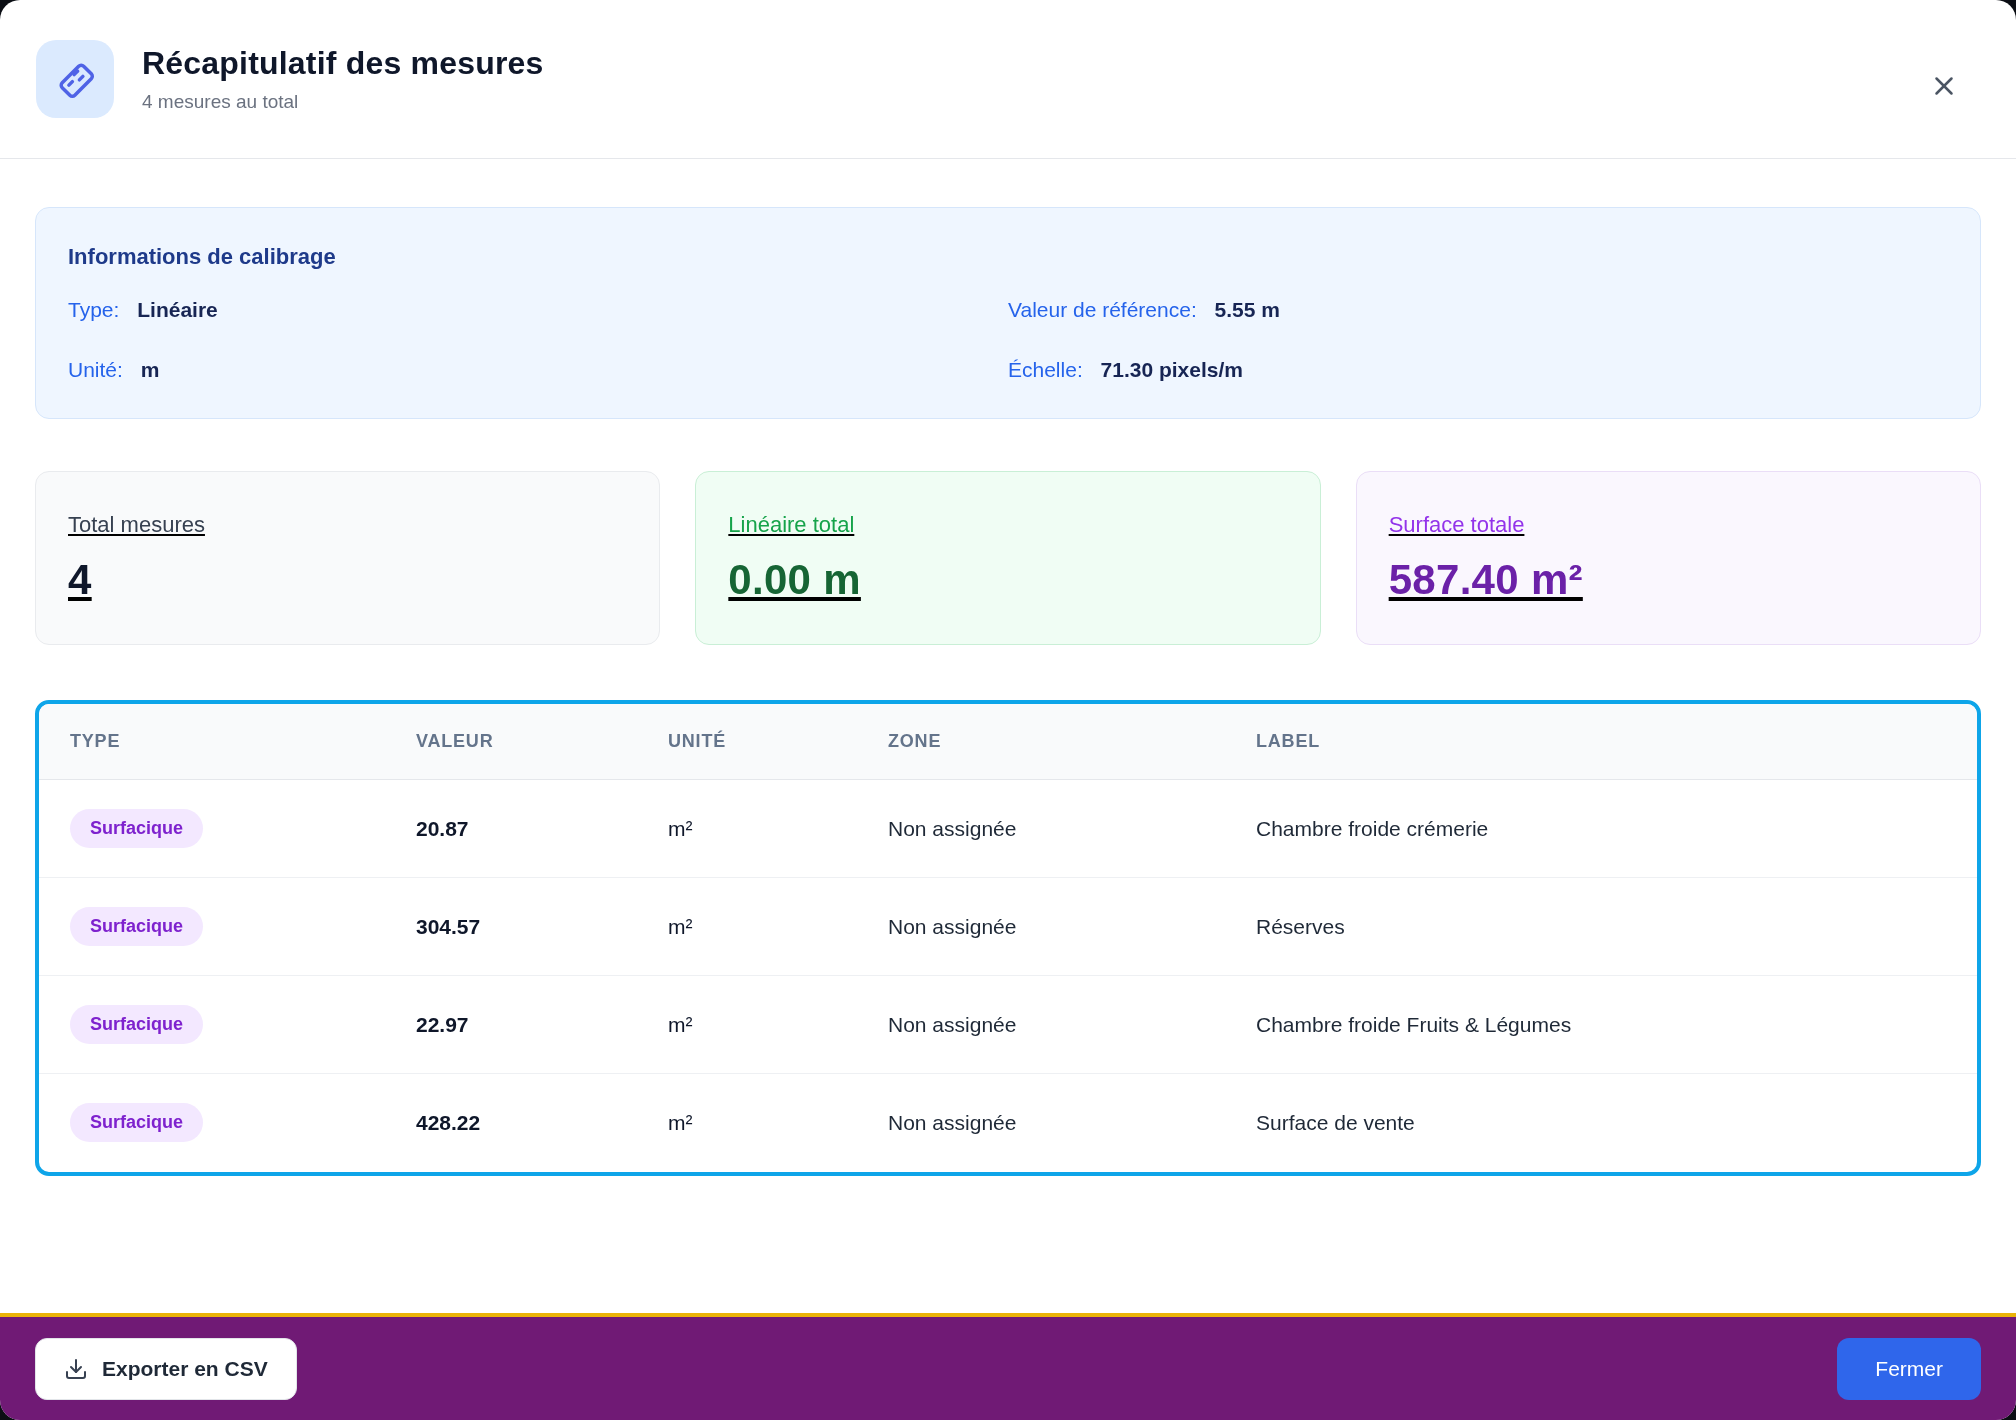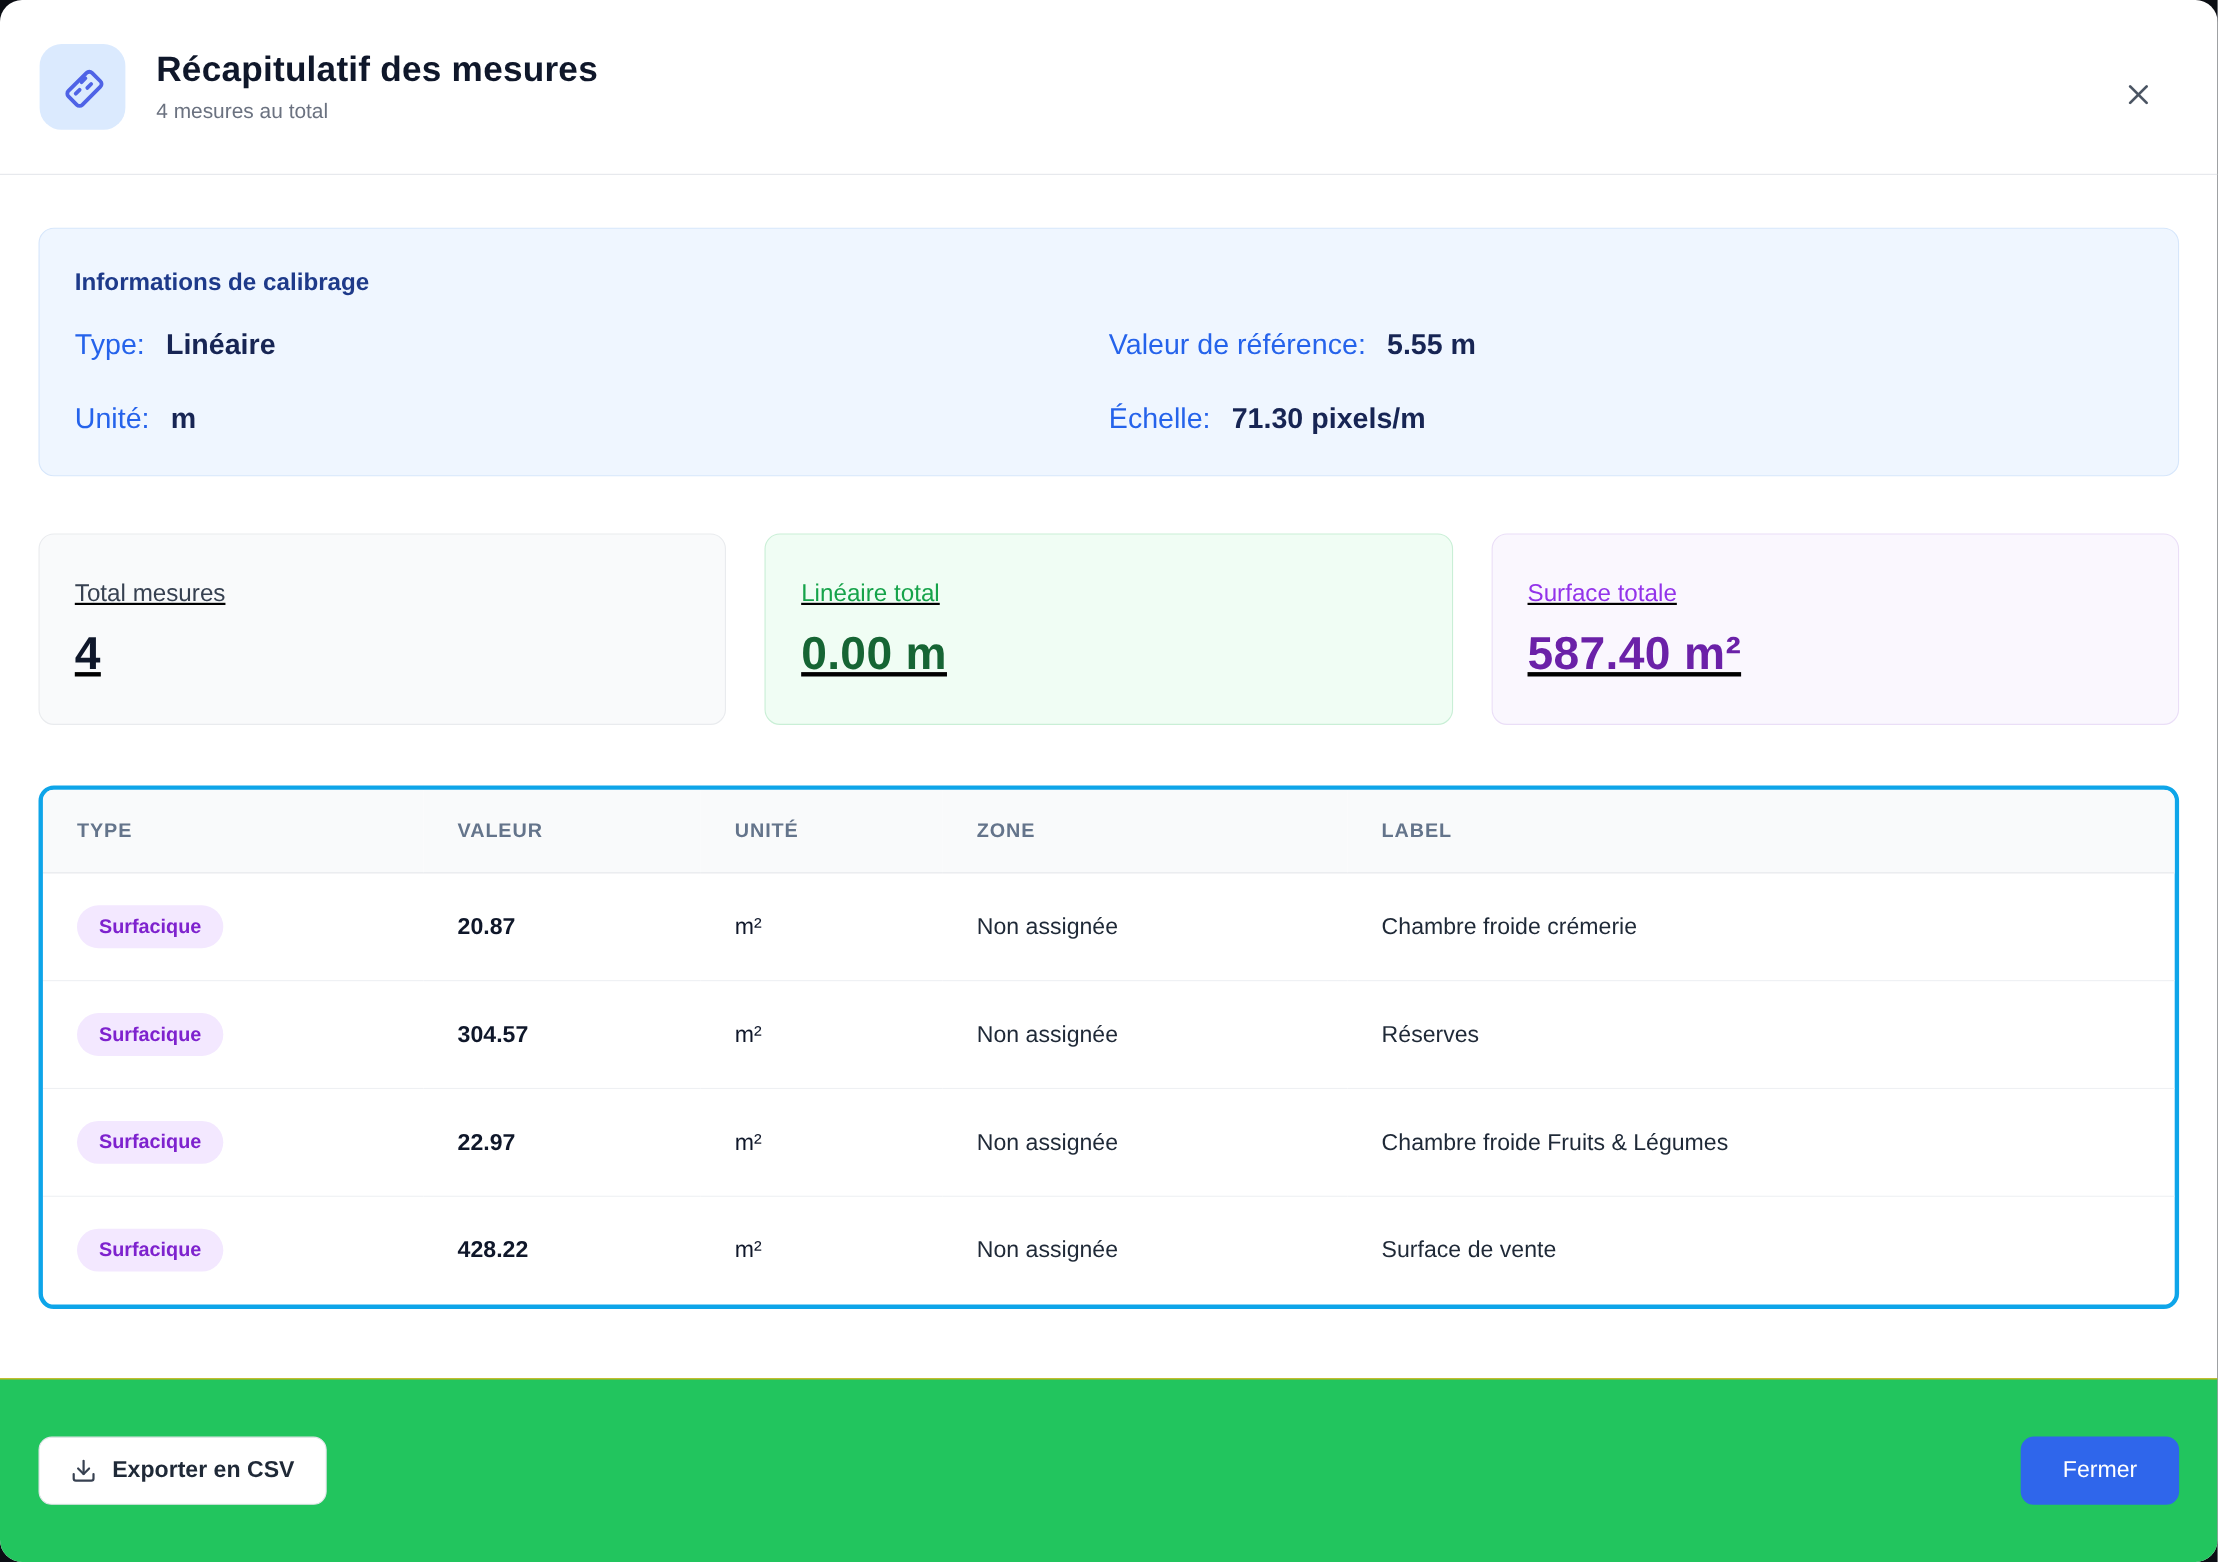--- a/index.html
+++ b/index.html
@@ -55,21 +55,21 @@
     border:1px solid #d6e6fb;
     border-radius:14px;
     padding:36px 32px;
   }
   .calibration-title { font-size:22px; font-weight:700; color:#1e3a8a; margin-bottom:28px; }
   .calibration-grid {
     display:grid;
     grid-template-columns:1fr 1fr;
     row-gap:36px;
   }
-  .calib-field { font-size:26px; }
+  .calib-field { font-size:21px; }
   .calib-label { color:#2563eb; margin-right:12px; }
   .calib-value { color:#172554; font-weight:700; }
 
   
   .stats { display:flex; gap:35px; margin-top:52px; }
   .stat-card {
     flex:1 1 0;
     border-radius:14px;
     padding:40px 32px;
     border:1px solid transparent;
@@ -125,23 +125,23 @@
     padding:9px 20px;
     border-radius:999px;
   }
   td.v-valeur { font-weight:700; color:#0f172a; }
   td.v-unite  { color:#0f172a; }
 
   
   .footer {
     flex:0 0 auto;
     margin-top:auto;
-    height:167px;
-    border-top:1px solid #eab308;
-    background:#22c55e;
+    height:107px;
+    border-top:4px solid #eab308;
+    background:#701a75;
     display:flex; align-items:center; justify-content:space-between;
     padding:0 35px;
   }
   .export-btn {
     display:flex; align-items:center; gap:14px;
     background:#ffffff;
     border:1.5px solid #e2e5e9;
     border-radius:12px;
     padding:18px 28px;
     font-family:inherit;

